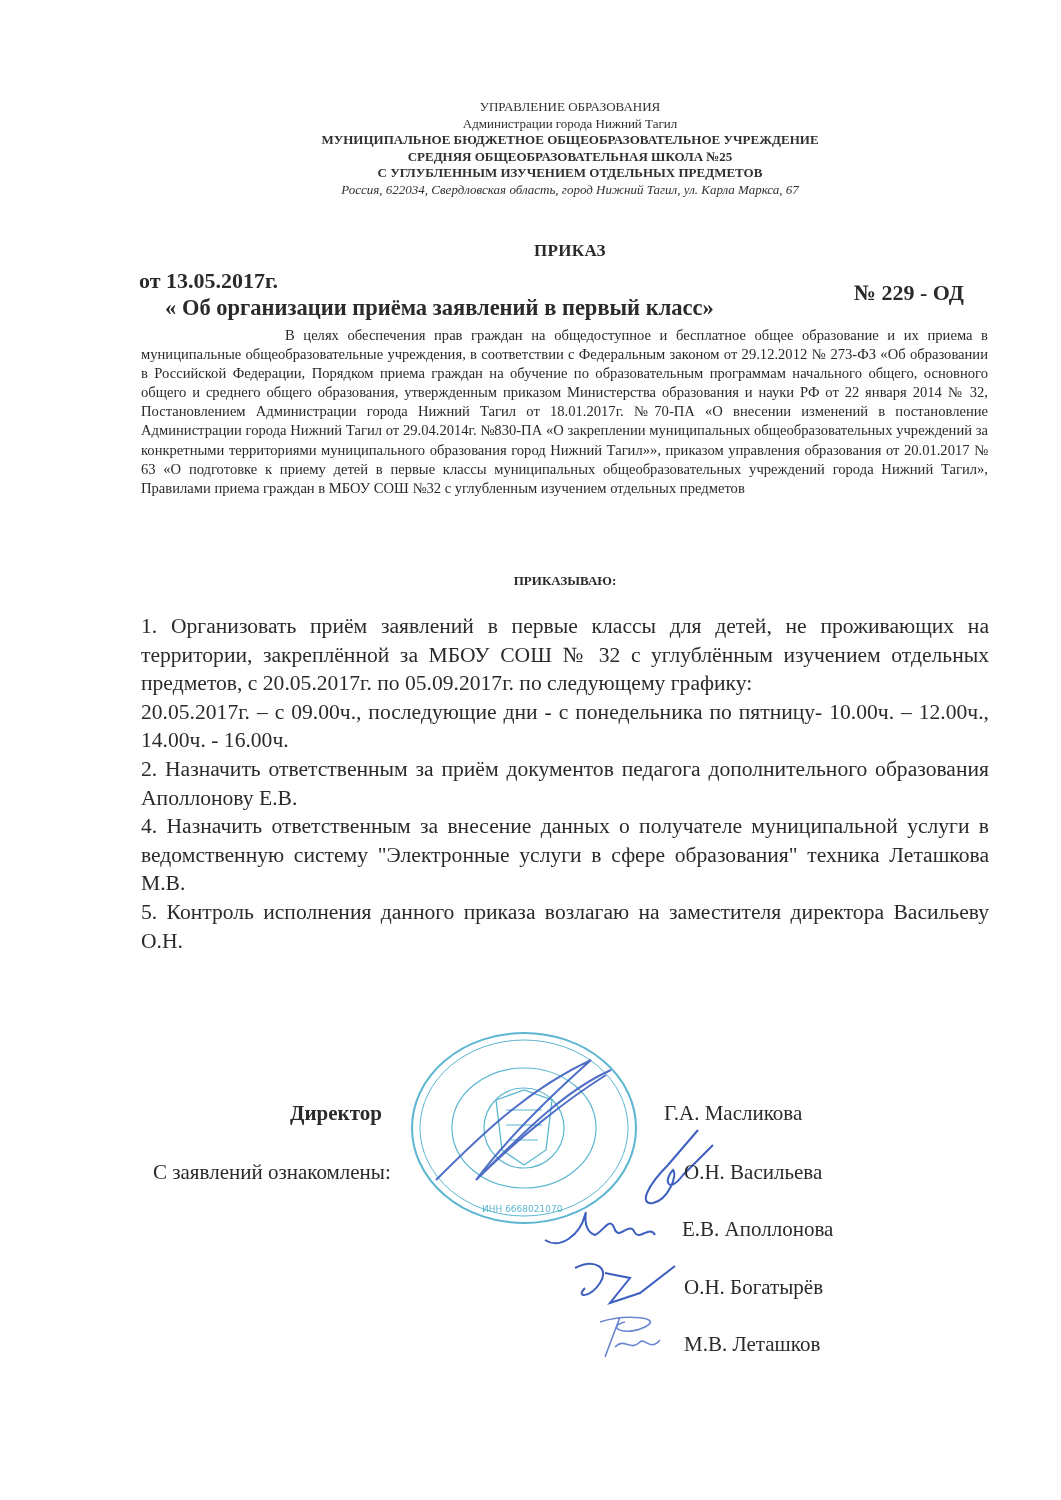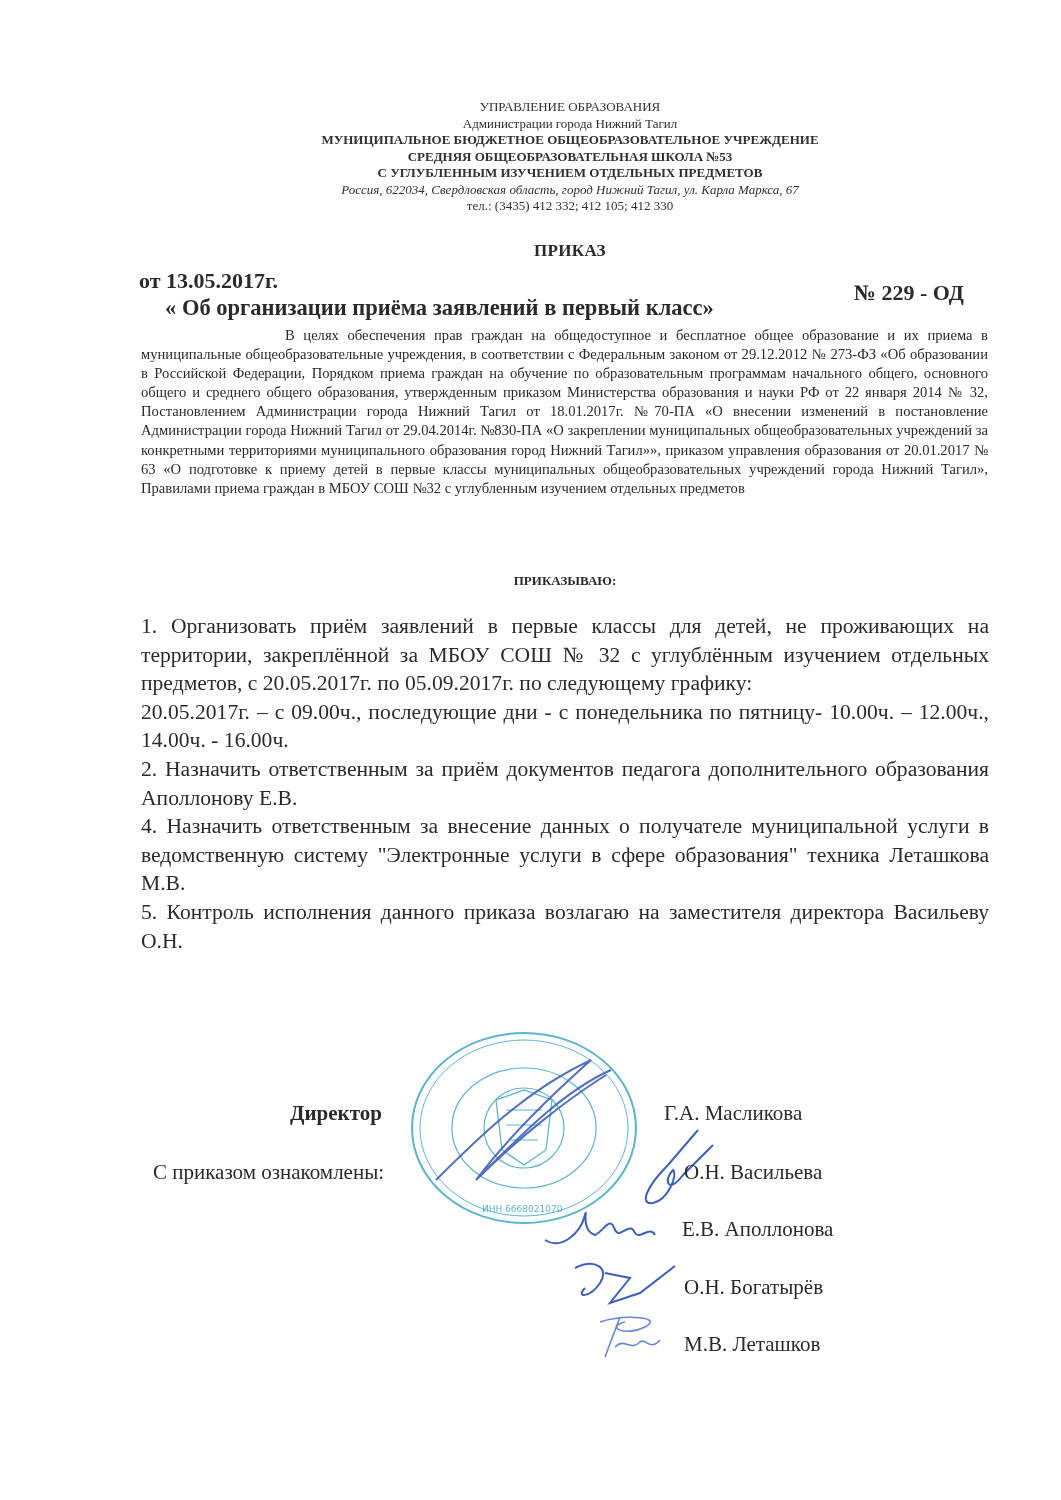--- a/index.html
+++ b/index.html
@@ -48,24 +48,23 @@
   </style>
 </head>
 <body>
 
 <div class="page">
 
   <div class="letterhead">
     <span class="line">УПРАВЛЕНИЕ ОБРАЗОВАНИЯ</span>
     <span class="line">Администрации города Нижний Тагил</span>
     <span class="line bold">МУНИЦИПАЛЬНОЕ БЮДЖЕТНОЕ ОБЩЕОБРАЗОВАТЕЛЬНОЕ УЧРЕЖДЕНИЕ</span>
-    <span class="line bold">СРЕДНЯЯ ОБЩЕОБРАЗОВАТЕЛЬНАЯ ШКОЛА №53</span>
+    <span class="line bold">СРЕДНЯЯ ОБЩЕОБРАЗОВАТЕЛЬНАЯ ШКОЛА №25</span>
     <span class="line bold">С УГЛУБЛЕННЫМ ИЗУЧЕНИЕМ ОТДЕЛЬНЫХ ПРЕДМЕТОВ</span>
     <span class="line italic">Россия, 622034, Свердловская область, город Нижний Тагил, ул. Карла Маркса, 67</span>
-    <span class="line">тел.: (3435) 412 332; 412 105; 412 330</span>
   </div>
 
   <div class="order-title">ПРИКАЗ</div>
   <div class="order-date">от  13.05.2017г.</div>
   <div class="order-number">№ 229 - ОД</div>
   <div class="order-subject">« Об организации приёма  заявлений в первый класс»</div>
 
   <div class="preamble">В целях обеспечения прав граждан на общедоступное и бесплатное общее образование и их приема в муниципальные общеобразовательные учреждения, в соответствии с Федеральным законом от 29.12.2012 № 273-ФЗ «Об образовании в Российской Федерации, Порядком приема граждан на обучение по образовательным программам начального общего, основного общего и среднего общего образования, утвержденным приказом Министерства образования и науки РФ от 22 января 2014 № 32,  Постановлением Администрации города Нижний Тагил от 18.01.2017г. №70-ПА «О внесении изменений в постановление Администрации города Нижний Тагил от 29.04.2014г. №830-ПА «О закреплении муниципальных общеобразовательных учреждений за конкретными территориями муниципального образования город Нижний Тагил»», приказом управления образования от 20.01.2017 № 63 «О подготовке к приему детей в первые классы муниципальных общеобразовательных учреждений города Нижний Тагил», Правилами приема граждан в МБОУ СОШ №32 с углубленным изучением отдельных предметов</div>
 
   <div class="decree-heading">ПРИКАЗЫВАЮ:</div>
@@ -105,18 +104,18 @@
   </svg>
   <svg class="signature" style="left:570px;top:1258px;width:110px;height:50px;" viewBox="0 0 110 50">
     <path d="M5 10 C 25 0, 40 10, 30 25 C 20 40, 5 40, 15 30 M35 15 L60 20 L40 45 L70 35 L105 8" fill="none" stroke="#3d5fc0" stroke-width="2"></path>
   </svg>
   <svg class="signature" style="left:585px;top:1312px;width:95px;height:50px;" viewBox="0 0 95 50">
     <path d="M15 10 C 40 2, 80 5, 60 15 C 40 25, 20 15, 40 10 M35 5 L20 45 M30 35 C 40 25, 45 40, 55 30 C 60 25, 65 40, 75 28" fill="none" stroke="#6a86d0" stroke-width="1.6"></path>
   </svg>
 
   <div class="sig-row director-label">Директор</div>
   <div class="sig-row director-name">Г.А. Масликова</div>
-  <div class="sig-row ack-label">С приказом ознакомлены:</div>
+  <div class="sig-row ack-label">С заявлений ознакомлены:</div>
   <div class="sig-row ack-name ack-1">О.Н. Васильева</div>
   <div class="sig-row ack-2">Е.В. Аполлонова</div>
   <div class="sig-row ack-3">О.Н. Богатырёв</div>
   <div class="sig-row ack-4">М.В. Леташков</div>
 </div>
 
 </body></html>

